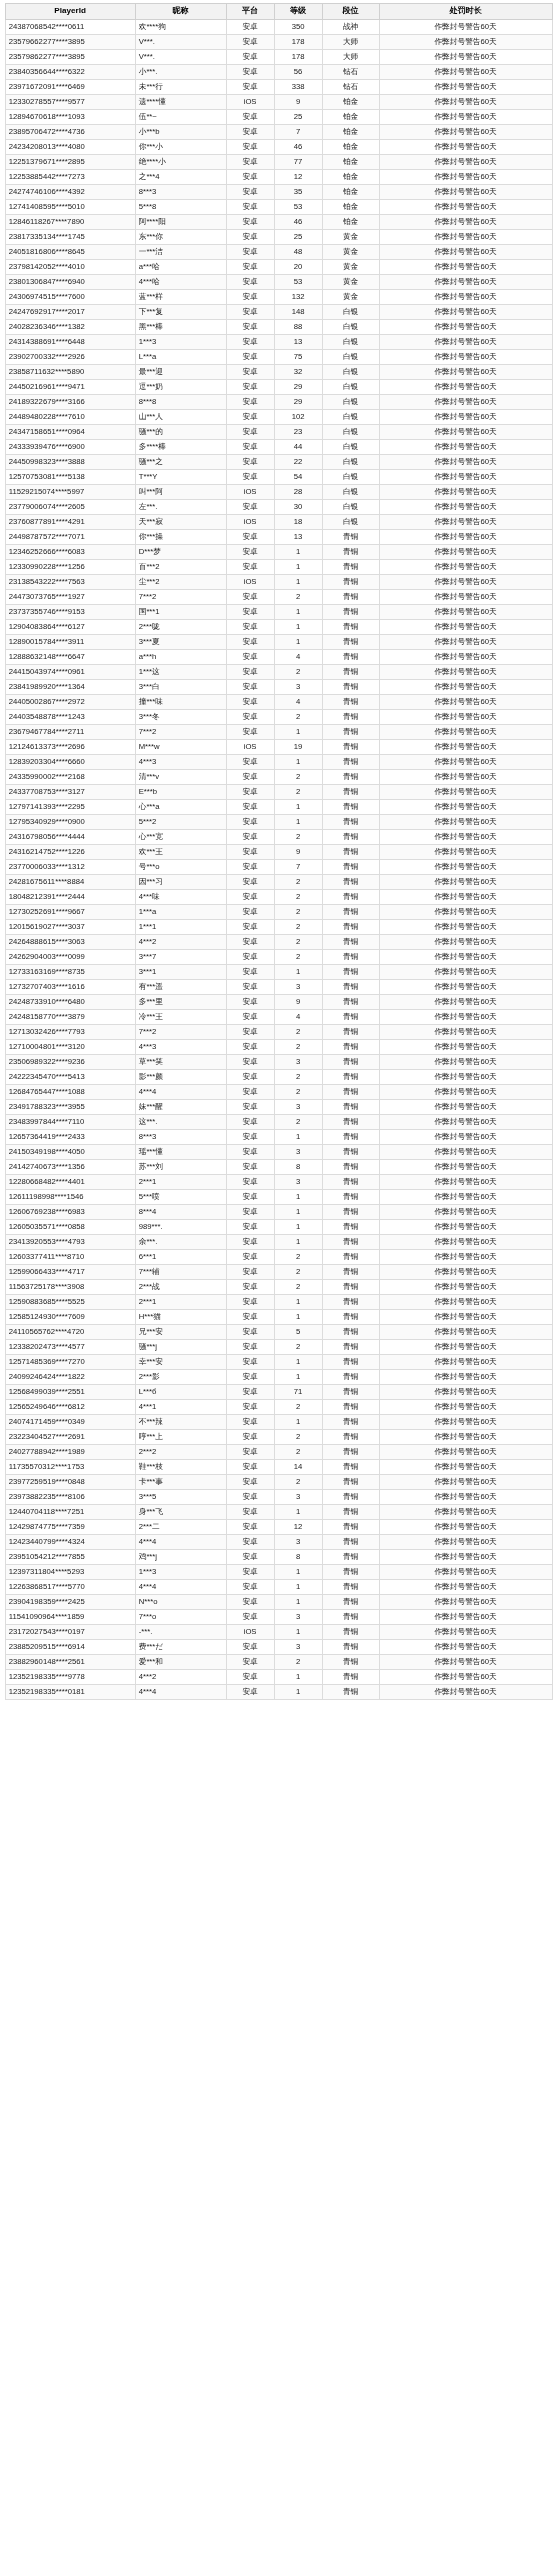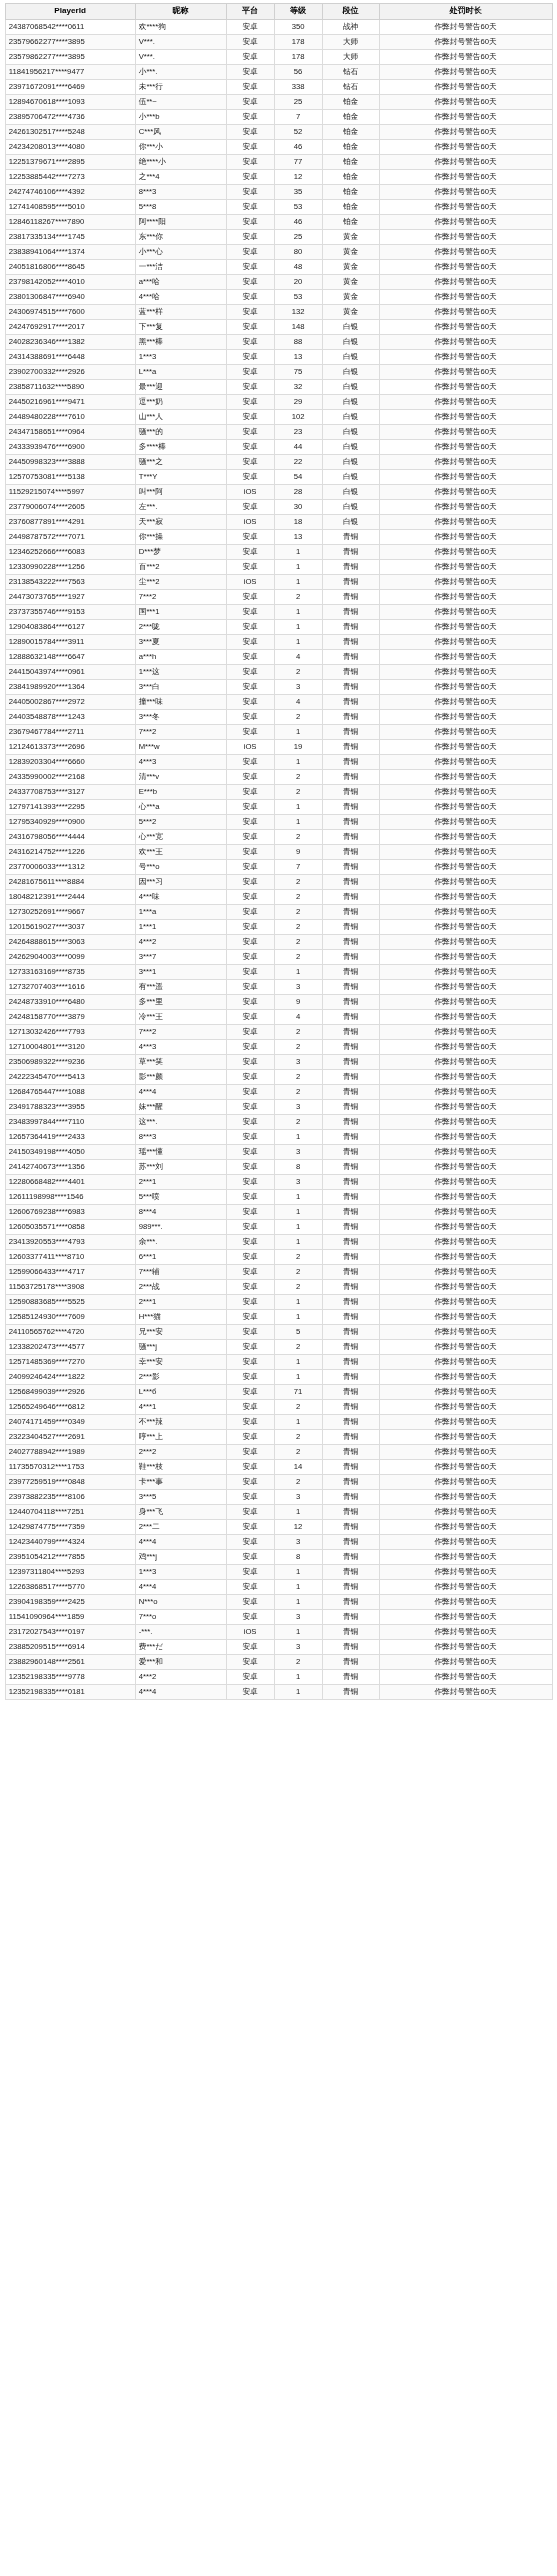--- a/index.html
+++ b/index.html
@@ -104,60 +104,60 @@
         </tr>
         <tr>
           <td class="id">23579862277****3895</td>
           <td class="nick">V***.</td>
           <td class="plat">安卓</td>
           <td class="lvl">178</td>
           <td class="rank">大师</td>
           <td class="pen">作弊封号警告60天</td>
         </tr>
         <tr>
-          <td class="id">11841956217****9477</td>
+          <td class="id">23840356644****6322</td>
           <td class="nick">小***.</td>
           <td class="plat">安卓</td>
           <td class="lvl">56</td>
           <td class="rank">钻石</td>
           <td class="pen">作弊封号警告60天</td>
         </tr>
         <tr>
           <td class="id">23971672091****6469</td>
           <td class="nick">未***行</td>
           <td class="plat">安卓</td>
           <td class="lvl">338</td>
           <td class="rank">钻石</td>
           <td class="pen">作弊封号警告60天</td>
         </tr>
         <tr>
+          <td class="id">12330278557****9577</td>
+          <td class="nick">遗****懂</td>
+          <td class="plat">iOS</td>
+          <td class="lvl">9</td>
+          <td class="rank">铂金</td>
+          <td class="pen">作弊封号警告60天</td>
+        </tr>
+        <tr>
           <td class="id">12894670618****1093</td>
           <td class="nick">伍**~</td>
           <td class="plat">安卓</td>
           <td class="lvl">25</td>
           <td class="rank">铂金</td>
           <td class="pen">作弊封号警告60天</td>
         </tr>
         <tr>
           <td class="id">23895706472****4736</td>
           <td class="nick">小***b</td>
           <td class="plat">安卓</td>
           <td class="lvl">7</td>
           <td class="rank">铂金</td>
           <td class="pen">作弊封号警告60天</td>
         </tr>
         <tr>
-          <td class="id">24261302517****5248</td>
-          <td class="nick">C***风</td>
-          <td class="plat">安卓</td>
-          <td class="lvl">52</td>
-          <td class="rank">铂金</td>
-          <td class="pen">作弊封号警告60天</td>
-        </tr>
-        <tr>
           <td class="id">24234208013****4080</td>
           <td class="nick">你***小</td>
           <td class="plat">安卓</td>
           <td class="lvl">46</td>
           <td class="rank">铂金</td>
           <td class="pen">作弊封号警告60天</td>
         </tr>
         <tr>
           <td class="id">12251379671****2895</td>
           <td class="nick">绝****小</td>
@@ -200,28 +200,20 @@
         </tr>
         <tr>
           <td class="id">23817335134****1745</td>
           <td class="nick">东***你</td>
           <td class="plat">安卓</td>
           <td class="lvl">25</td>
           <td class="rank">黄金</td>
           <td class="pen">作弊封号警告60天</td>
         </tr>
         <tr>
-          <td class="id">23838941064****1374</td>
-          <td class="nick">小***心</td>
-          <td class="plat">安卓</td>
-          <td class="lvl">80</td>
-          <td class="rank">黄金</td>
-          <td class="pen">作弊封号警告60天</td>
-        </tr>
-        <tr>
           <td class="id">24051816806****8645</td>
           <td class="nick">一***洁</td>
           <td class="plat">安卓</td>
           <td class="lvl">48</td>
           <td class="rank">黄金</td>
           <td class="pen">作弊封号警告60天</td>
         </tr>
         <tr>
           <td class="id">23798142052****4010</td>
           <td class="nick">a***哈</td>
@@ -282,20 +274,28 @@
           <td class="id">23858711632****5890</td>
           <td class="nick">最***迎</td>
           <td class="plat">安卓</td>
           <td class="lvl">32</td>
           <td class="rank">白银</td>
           <td class="pen">作弊封号警告60天</td>
         </tr>
         <tr>
           <td class="id">24450216961****9471</td>
           <td class="nick">逗***奶</td>
+          <td class="plat">安卓</td>
+          <td class="lvl">29</td>
+          <td class="rank">白银</td>
+          <td class="pen">作弊封号警告60天</td>
+        </tr>
+        <tr>
+          <td class="id">24189322679****3166</td>
+          <td class="nick">8***8</td>
           <td class="plat">安卓</td>
           <td class="lvl">29</td>
           <td class="rank">白银</td>
           <td class="pen">作弊封号警告60天</td>
         </tr>
         <tr>
           <td class="id">24489480228****7610</td>
           <td class="nick">山***人</td>
           <td class="plat">安卓</td>
           <td class="lvl">102</td>
@@ -808,21 +808,21 @@
         </tr>
         <tr>
           <td class="id">24099246424****1822</td>
           <td class="nick">2***影</td>
           <td class="plat">安卓</td>
           <td class="lvl">1</td>
           <td class="rank">青铜</td>
           <td class="pen">作弊封号警告60天</td>
         </tr>
         <tr>
-          <td class="id">12568499039****2926</td>
+          <td class="id">12568499039****2551</td>
           <td class="nick">L***б</td>
           <td class="plat">安卓</td>
           <td class="lvl">71</td>
           <td class="rank">青铜</td>
           <td class="pen">作弊封号警告60天</td>
         </tr>
         <tr>
           <td class="id">12565249646****6812</td>
           <td class="nick">4***1</td>
           <td class="plat">安卓</td>

